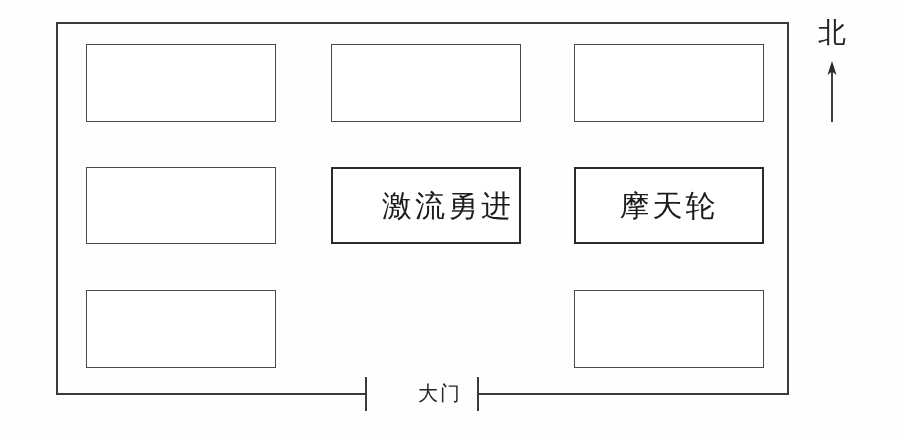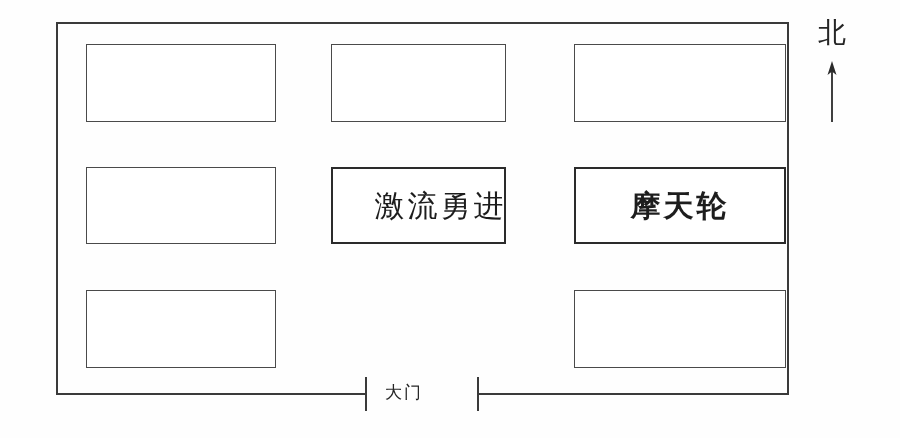--- a/index.html
+++ b/index.html
@@ -36,25 +36,25 @@
     width: 1.6px;
     height: 34px;
     background: #3a3a3a;
     top: 377px;
   }
   .gate-tick-left  { left: 365px; }
   .gate-tick-right { left: 477px; }
 
   .gate-label {
     position: absolute;
-    left: 352px;
+    left: 388px;
     top: 374px;
     width: 104px;
     text-align: center;
-    font-size: 17px;
+    font-size: 20px;
     line-height: 38px;
     letter-spacing: 2px;
     color: #262626;
     white-space: nowrap;
   }
 
   
   .plot {
     position: absolute;
     border: 1.4px solid #4a4a4a;
@@ -71,22 +71,22 @@
   .plot-label {
     font-size: 30px;
     line-height: 1;
     letter-spacing: 3px;
     color: #1d1d1d;
     white-space: nowrap;
   }
 
   
   .c1 { left: 86px;  width: 190px; }
-  .c2 { left: 331px; width: 175px; padding-left: 44px; }
-  .c3 { left: 574px; width: 212px; font-weight: bold; }
+  .c2 { left: 331px; width: 190px; padding-left: 44px; }
+  .c3 { left: 574px; width: 190px; }
   
   .r1 { top: 44px;  height: 78px; }
   .r2 { top: 167px; height: 77px; }
   .r3 { top: 290px; height: 78px; }
 
   
   .compass {
     position: absolute;
     left: 806px;
     top: 16px;

